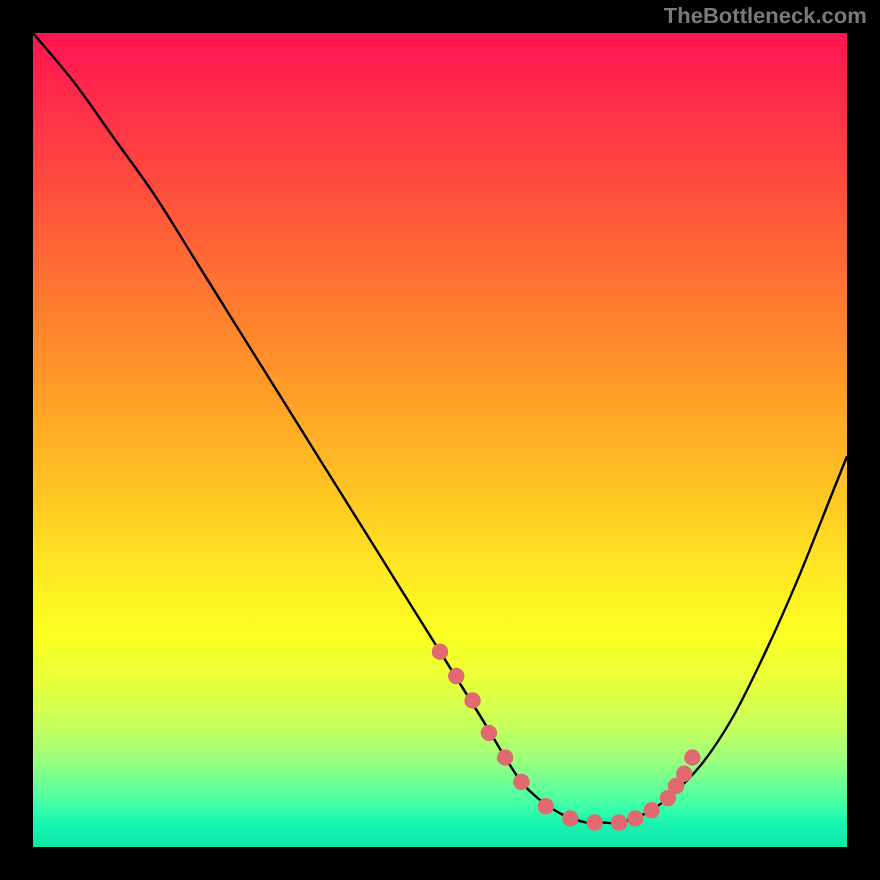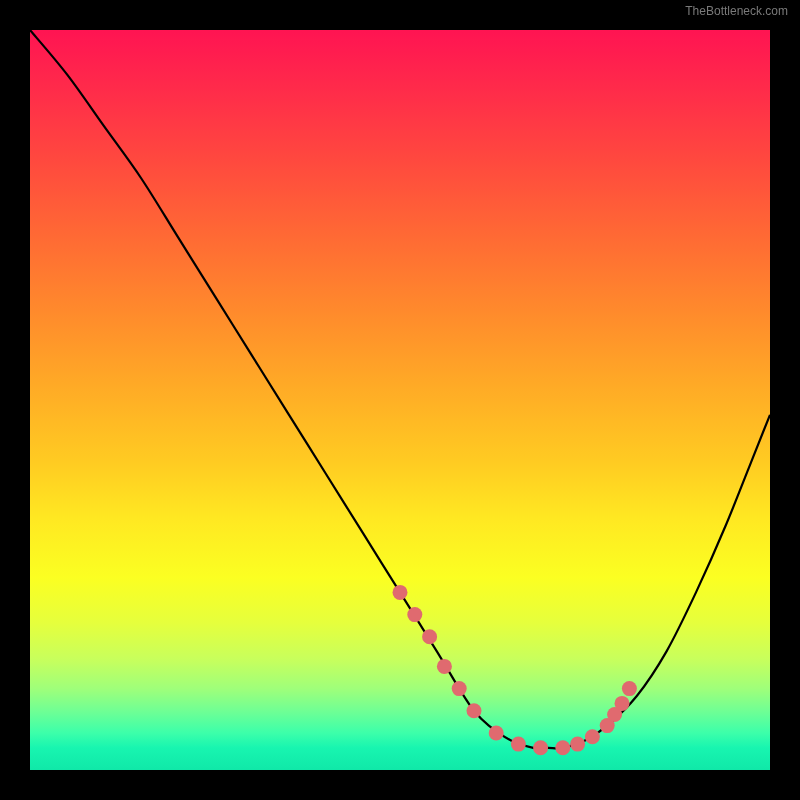--- a/index.html
+++ b/index.html
@@ -9,22 +9,22 @@
     background: #000;
     font-family: Arial, sans-serif;
     position: relative;
     overflow: hidden;
   }
   .watermark {
     position: absolute;
     top: 4px;
     right: 12px;
     color: #7a7a7a;
-    font-size: 12px;
-    font-weight: 400;
+    font-size: 20px;
+    font-weight: 700;
     z-index: 10;
   }
   .plot-area {
     position: absolute;
     left: 30px;
     top: 30px;
     width: 740px;
     height: 740px;
     
     background: linear-gradient(to bottom,

